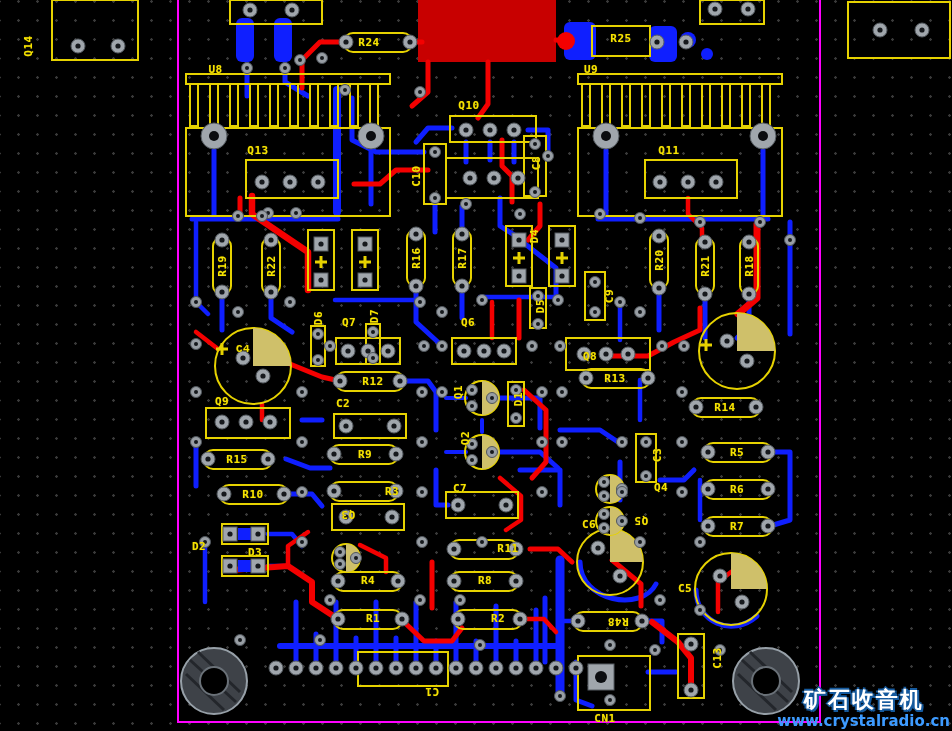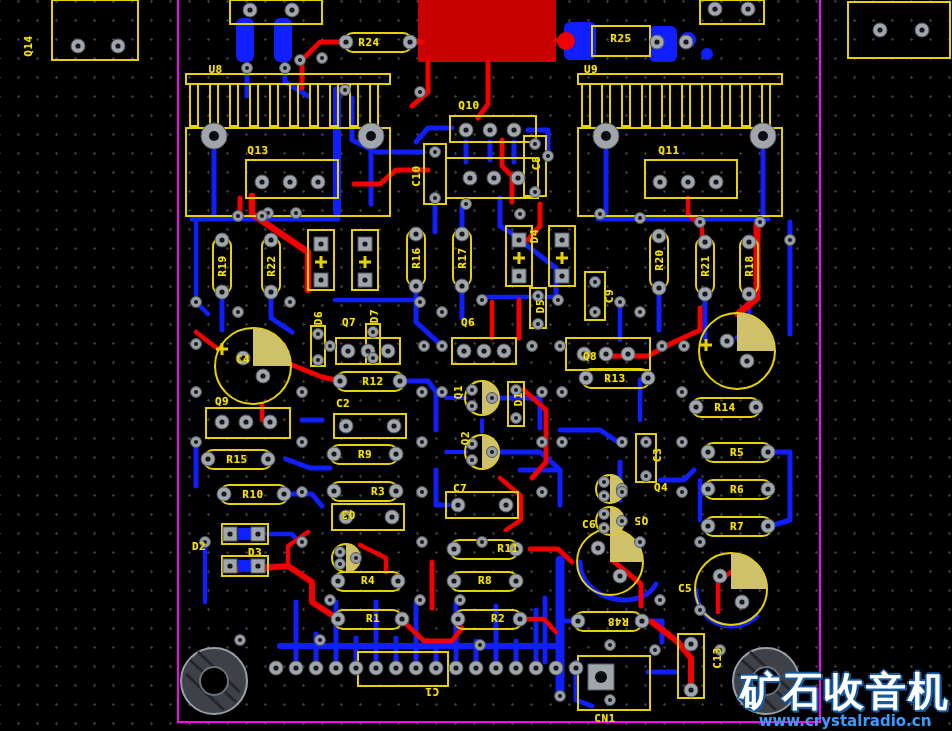--- a/index.html
+++ b/index.html
@@ -6,21 +6,21 @@
   .pcb-canvas{position:relative;width:952px;height:731px;background:#000;overflow:hidden;
     font-family:"DejaVu Sans Mono","Liberation Mono",monospace;}
   .grid-dots{position:absolute;inset:0;
     background-image:radial-gradient(circle,#3a3a3a 1.1px,transparent 1.5px);
     background-size:19px 19px;background-position:9px 11px;}
   svg{position:absolute;top:0;left:0;}
   .ref-labels{position:absolute;inset:0;pointer-events:none;}
   .ref-label{position:absolute;color:#f6e300;font-size:11px;font-weight:bold;
     letter-spacing:.5px;white-space:nowrap;text-shadow:0 0 1px #6b5e00;}
   .watermark{position:absolute;right:2px;bottom:2px;text-align:center;line-height:1.1;}
-  .wm-title{font-family:"DejaVu Sans","Liberation Sans",sans-serif;font-size:40px;font-weight:bold;
+  .wm-title{font-family:"DejaVu Sans","Liberation Sans",sans-serif;font-size:22px;font-weight:bold;
     color:#fff;letter-spacing:2px;
     text-shadow:2px 0 0 #155a9e,-2px 0 0 #155a9e,0 2px 0 #155a9e,0 -2px 0 #155a9e,2px 2px 0 #155a9e;}
   .wm-url{font-family:"DejaVu Sans","Liberation Sans",sans-serif;font-size:15px;font-weight:bold;color:#3d9bff;}
 </style>
 </head>
 <body>
 
 <div class="pcb-canvas">
   <div class="grid-dots"></div>
 
@@ -568,33 +568,33 @@
       <span class="ref-label" style="left: 609px; top: 296px; transform: translate(-50%, -50%) rotate(-90deg);">C9</span>
       <span class="ref-label" style="left: 659px; top: 260px; transform: translate(-50%, -50%) rotate(-90deg);">R20</span>
       <span class="ref-label" style="left: 705px; top: 266px; transform: translate(-50%, -50%) rotate(-90deg);">R21</span>
       <span class="ref-label" style="left: 749px; top: 266px; transform: translate(-50%, -50%) rotate(-90deg);">R18</span>
       <span class="ref-label" style="left: 318px; top: 318px; transform: translate(-50%, -50%) rotate(-90deg);">D6</span>
       <span class="ref-label" style="left: 349px; top: 322px; transform: translate(-50%, -50%) rotate(0deg);">Q7</span>
       <span class="ref-label" style="left: 374px; top: 316px; transform: translate(-50%, -50%) rotate(-90deg);">D7</span>
       <span class="ref-label" style="left: 468px; top: 322px; transform: translate(-50%, -50%) rotate(0deg);">Q6</span>
       <span class="ref-label" style="left: 540px; top: 306px; transform: translate(-50%, -50%) rotate(-90deg);">D5</span>
       <span class="ref-label" style="left: 590px; top: 333px; transform: translate(-50%, -50%) rotate(0deg); margin-top: 23px;">Q8</span>
-      <span class="ref-label" style="left: 243px; top: 359px; transform: translate(-50%, -50%) rotate(0deg);">C4</span>
+      <span class="ref-label" style="left: 243px; top: 349px; transform: translate(-50%, -50%) rotate(0deg); font-family: Liberation Mono, monospace;">C4</span>
       <span class="ref-label" style="left: 373px; top: 381px; transform: translate(-50%, -50%) rotate(0deg);">R12</span>
       <span class="ref-label" style="left: 615px; top: 378px; transform: translate(-50%, -50%) rotate(0deg);">R13</span>
       <span class="ref-label" style="left: 725px; top: 407px; transform: translate(-50%, -50%) rotate(0deg);">R14</span>
       <span class="ref-label" style="left: 222px; top: 401px; transform: translate(-50%, -50%) rotate(0deg);">Q9</span>
       <span class="ref-label" style="left: 343px; top: 403px; transform: translate(-50%, -50%) rotate(0deg);">C2</span>
       <span class="ref-label" style="left: 458px; top: 392px; transform: translate(-50%, -50%) rotate(-90deg);">Q1</span>
       <span class="ref-label" style="left: 518px; top: 399px; transform: translate(-50%, -50%) rotate(-90deg);">D1</span>
       <span class="ref-label" style="left: 465px; top: 438px; transform: translate(-50%, -50%) rotate(-90deg);">Q2</span>
       <span class="ref-label" style="left: 237px; top: 459px; transform: translate(-50%, -50%) rotate(0deg);">R15</span>
       <span class="ref-label" style="left: 365px; top: 454px; transform: translate(-50%, -50%) rotate(0deg);">R9</span>
       <span class="ref-label" style="left: 253px; top: 494px; transform: translate(-50%, -50%) rotate(0deg);">R10</span>
-      <span class="ref-label" style="left: 358px; top: 491px; transform: translate(-50%, -50%) rotate(0deg); padding-left: 40px;">R3</span>
+      <span class="ref-label" style="left: 372px; top: 491px; transform: translate(-50%, -50%) rotate(0deg); padding-left: 40px;">R3</span>
       <span class="ref-label" style="left: 348px; top: 514px; transform: translate(-50%, -50%) rotate(180deg);">Q3</span>
       <span class="ref-label" style="left: 737px; top: 452px; transform: translate(-50%, -50%) rotate(0deg);">R5</span>
       <span class="ref-label" style="left: 737px; top: 489px; transform: translate(-50%, -50%) rotate(0deg);">R6</span>
       <span class="ref-label" style="left: 737px; top: 526px; transform: translate(-50%, -50%) rotate(0deg);">R7</span>
       <span class="ref-label" style="left: 657px; top: 455px; transform: translate(-50%, -50%) rotate(-90deg);">C3</span>
       <span class="ref-label" style="left: 641px; top: 487px; transform: translate(-50%, -50%) rotate(0deg); margin-left: 20px;">Q4</span>
       <span class="ref-label" style="left: 641px; top: 520px; transform: translate(-50%, -50%) rotate(180deg);">Q5</span>
       <span class="ref-label" style="left: 589px; top: 524px; transform: translate(-50%, -50%) rotate(0deg);">C6</span>
       <span class="ref-label" style="left: 460px; top: 488px; transform: translate(-50%, -50%) rotate(0deg);">C7</span>
       <span class="ref-label" style="left: 508px; top: 548px; transform: translate(-50%, -50%) rotate(0deg);">R11</span>

